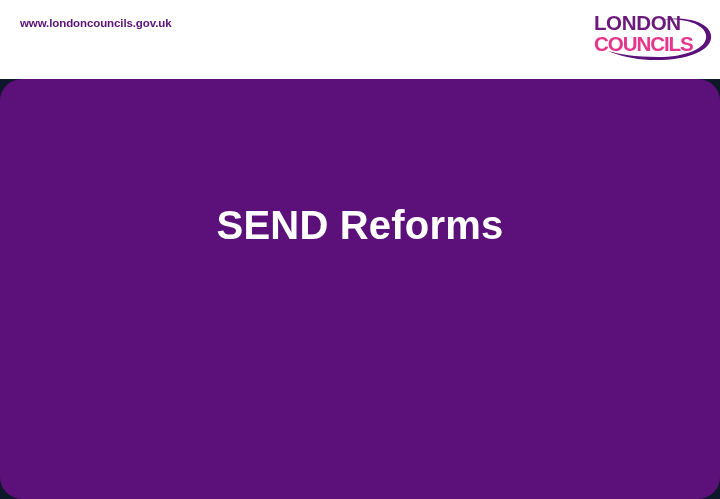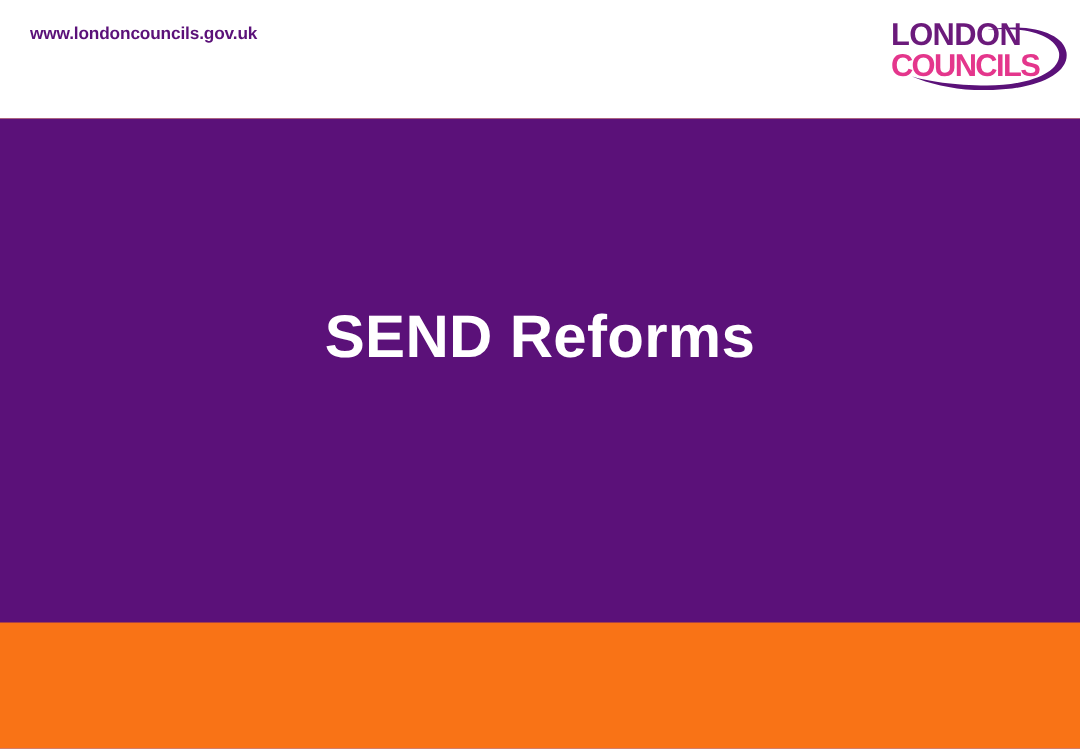--- a/index.html
+++ b/index.html
@@ -12,21 +12,21 @@
     height: 499px;
     overflow: hidden;
     font-family: "Liberation Sans", sans-serif;
     background: #ffffff;
   }
 
   #slide {
     position: relative;
     width: 720px;
     height: 499px;
-    background: #f97316;
+    background: #0f172a;
   }
 
   
   #header-band {
     position: absolute;
     left: 0;
     top: 0;
     width: 720px;
     height: 79px;
     background: #ffffff;
@@ -55,22 +55,23 @@
   #brand-logo svg {
     display: block;
   }
 
   
   #body-panel {
     position: absolute;
     left: 0;
     top: 79px;
     width: 720px;
-    height: 336px;
+    height: 420px;
     background: #5B1179;
+    border-radius: 22px;
   }
 
   
   #title-block {
     position: absolute;
     left: 0;
     top: 120px;
     width: 720px;
     text-align: center;
   }

